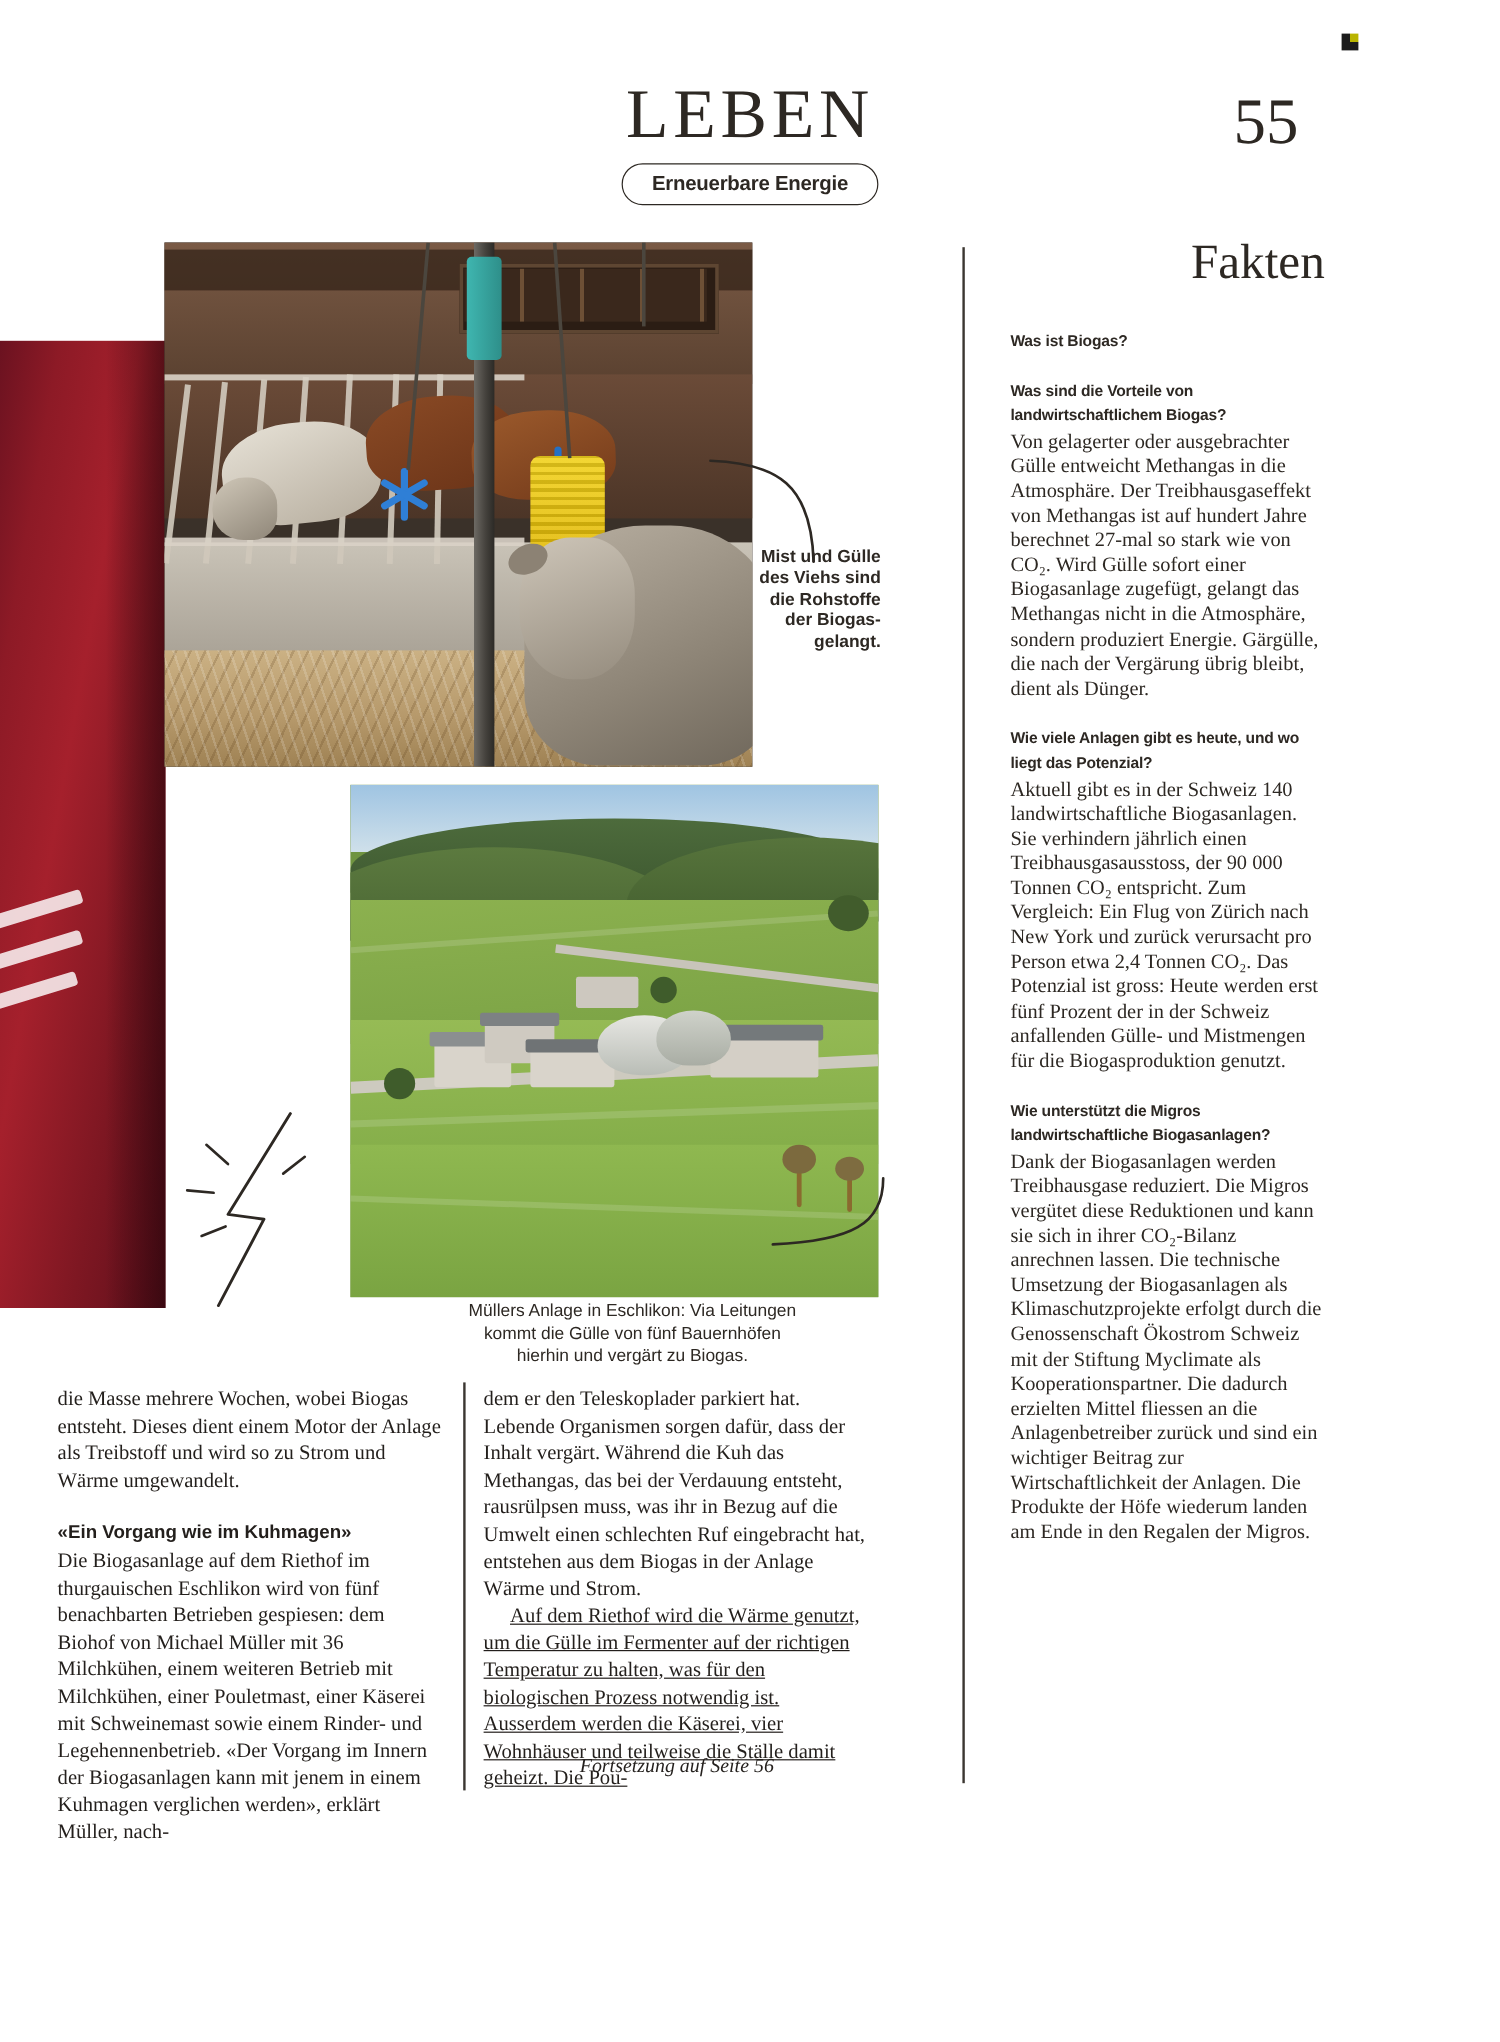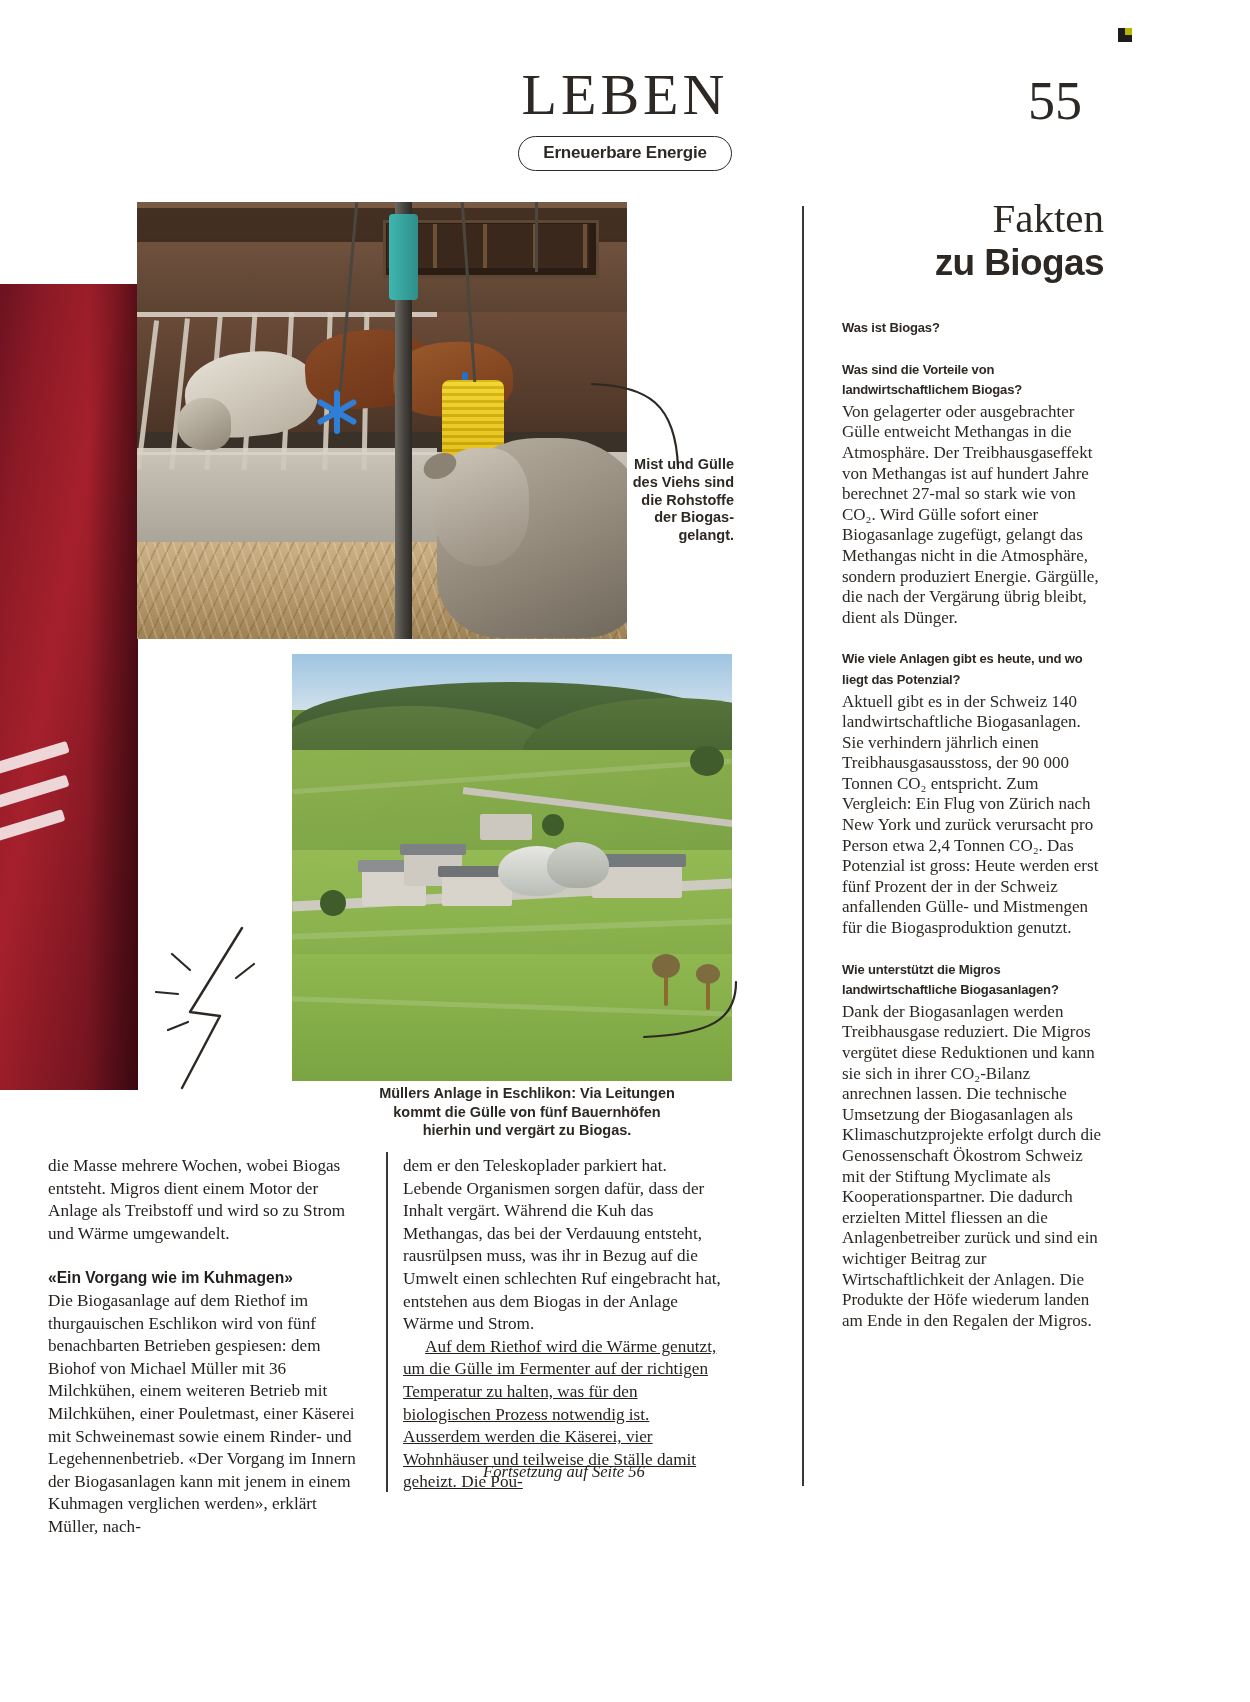--- a/index.html
+++ b/index.html
@@ -150,21 +150,21 @@
   .cap1{
     position:absolute;left:586px;top:456px;width:148px;
     font-family:"Liberation Sans",sans-serif;
     font-size:14.5px;line-height:17.8px;font-weight:700;color:#2d2823;
     text-align:right;
   }
   .cap1 .ln{display:block;}
   .cap2{
     position:absolute;left:352px;top:1084px;width:350px;
     font-family:"Liberation Sans",sans-serif;
-    font-size:14.5px;line-height:18.5px;font-weight:700;color:#2d2823;
+    font-size:14.5px;line-height:18.5px;font-weight:400;color:#2d2823;
     text-align:center;
   }
   .cap2 .ln{display:block;}
 
   
   .leader{position:absolute;pointer-events:none;}
   .leader1{left:590px;top:382px;width:110px;height:88px;}
   .leader2{left:640px;top:980px;width:98px;height:60px;}
 
   
@@ -358,21 +358,20 @@
     <path d="M22 34 L40 50" stroke="#2d2823" stroke-width="2.2" stroke-linecap="round"></path>
     <path d="M6 72 L28 74" stroke="#2d2823" stroke-width="2.2" stroke-linecap="round"></path>
     <path d="M18 110 L38 102" stroke="#2d2823" stroke-width="2.2" stroke-linecap="round"></path>
     <path d="M104 44 L86 58" stroke="#2d2823" stroke-width="2.2" stroke-linecap="round"></path>
   </svg>
 
   <div class="rule-v"></div>
 
   <div class="rightcol">
     <div class="fakten">Fakten</div>
-    <div class="zubiogas">zu Biogas</div>
 
     <div class="qa">
       <h4>Was ist Biogas?</h4>
     </div>
     <div class="qa">
       <h4>Was sind die Vorteile von landwirtschaftlichem Biogas?</h4>
       <p>Von gelagerter oder ausgebrachter Gülle entweicht Methangas in die Atmosphäre. Der Treibhausgaseffekt von Methangas ist auf hundert Jahre berechnet 27-mal so stark wie von CO₂. Wird Gülle sofort einer Biogasanlage zugefügt, gelangt das Methangas nicht in die Atmosphäre, sondern produziert Energie. Gärgülle, die nach der Vergärung übrig bleibt, dient als Dünger.</p>
     </div>
     <div class="qa">
       <h4>Wie viele Anlagen gibt es heute, und wo liegt das Potenzial?</h4>
@@ -380,21 +379,21 @@
     </div>
     <div class="qa">
       <h4>Wie unterstützt die Migros landwirtschaftliche Biogasanlagen?</h4>
       <p>Dank der Biogasanlagen werden Treibhausgase reduziert. Die Migros vergütet diese Reduktionen und kann sie sich in ihrer CO₂-Bilanz anrechnen lassen. Die technische Umsetzung der Biogasanlagen als Klimaschutzprojekte erfolgt durch die Genossenschaft Ökostrom Schweiz mit der Stiftung Myclimate als Kooperationspartner. Die dadurch erzielten Mittel fliessen an die Anlagenbetreiber zurück und sind ein wichtiger Beitrag zur Wirtschaftlichkeit der Anlagen. Die Produkte der Höfe wiederum landen am Ende in den Regalen der Migros.</p>
     </div>
   </div>
 
   <div class="rule-v2"></div>
 
   <div class="bodycol bodyL">
-    <p>die Masse mehrere Wochen, wobei Biogas entsteht. Migros dient einem Motor der Anlage als Treibstoff und wird so zu Strom und Wärme umgewandelt.</p>
+    <p>die Masse mehrere Wochen, wobei Biogas entsteht. Dieses dient einem Motor der Anlage als Treibstoff und wird so zu Strom und Wärme umgewandelt.</p>
     <h4>«Ein Vorgang wie im Kuhmagen»</h4>
     <p>Die Biogasanlage auf dem Riethof im thurgauischen Eschlikon wird von fünf benachbarten Betrieben gespiesen: dem Biohof von Michael Müller mit 36 Milchkühen, einem weiteren Betrieb mit Milchkühen, einer Pouletmast, einer Käserei mit Schweinemast sowie einem Rinder- und Legehennenbetrieb. «Der Vorgang im Innern der Biogasanlagen kann mit jenem in einem Kuhmagen verglichen werden», erklärt Müller, nach-</p>
   </div>
 
   <div class="bodycol bodyR">
     <p>dem er den Teleskoplader parkiert hat. Lebende Organismen sorgen dafür, dass der Inhalt vergärt. Während die Kuh das Methangas, das bei der Verdauung entsteht, rausrülpsen muss, was ihr in Bezug auf die Umwelt einen schlechten Ruf eingebracht hat, entstehen aus dem Biogas in der Anlage Wärme und Strom.</p>
     <p class="indent">Auf dem Riethof wird die Wärme genutzt, um die Gülle im Fermenter auf der richtigen Temperatur zu halten, was für den biologischen Prozess notwendig ist. Ausserdem werden die Käserei, vier Wohnhäuser und teilweise die Ställe damit geheizt. Die Pou-</p>
   </div>
 
   <div class="contd">Fortsetzung auf Seite 56</div>

